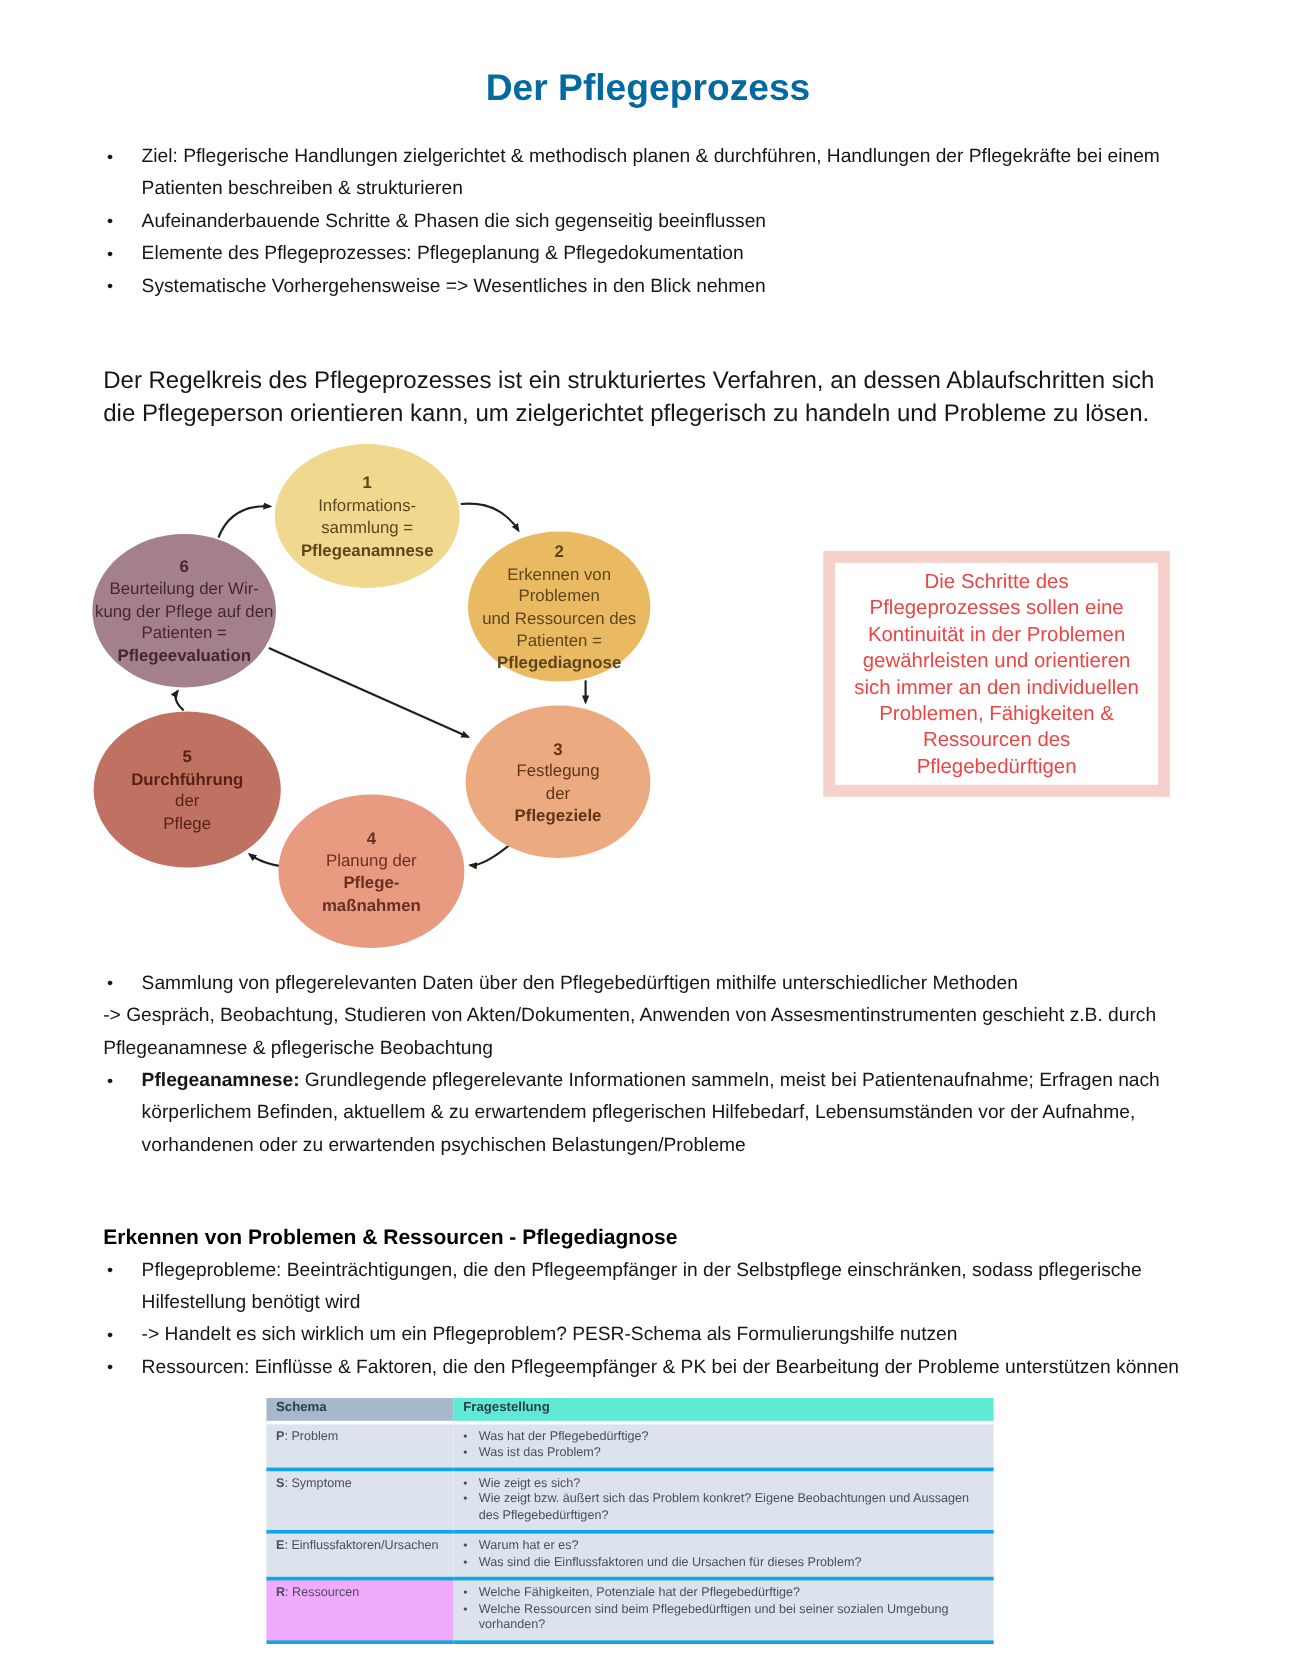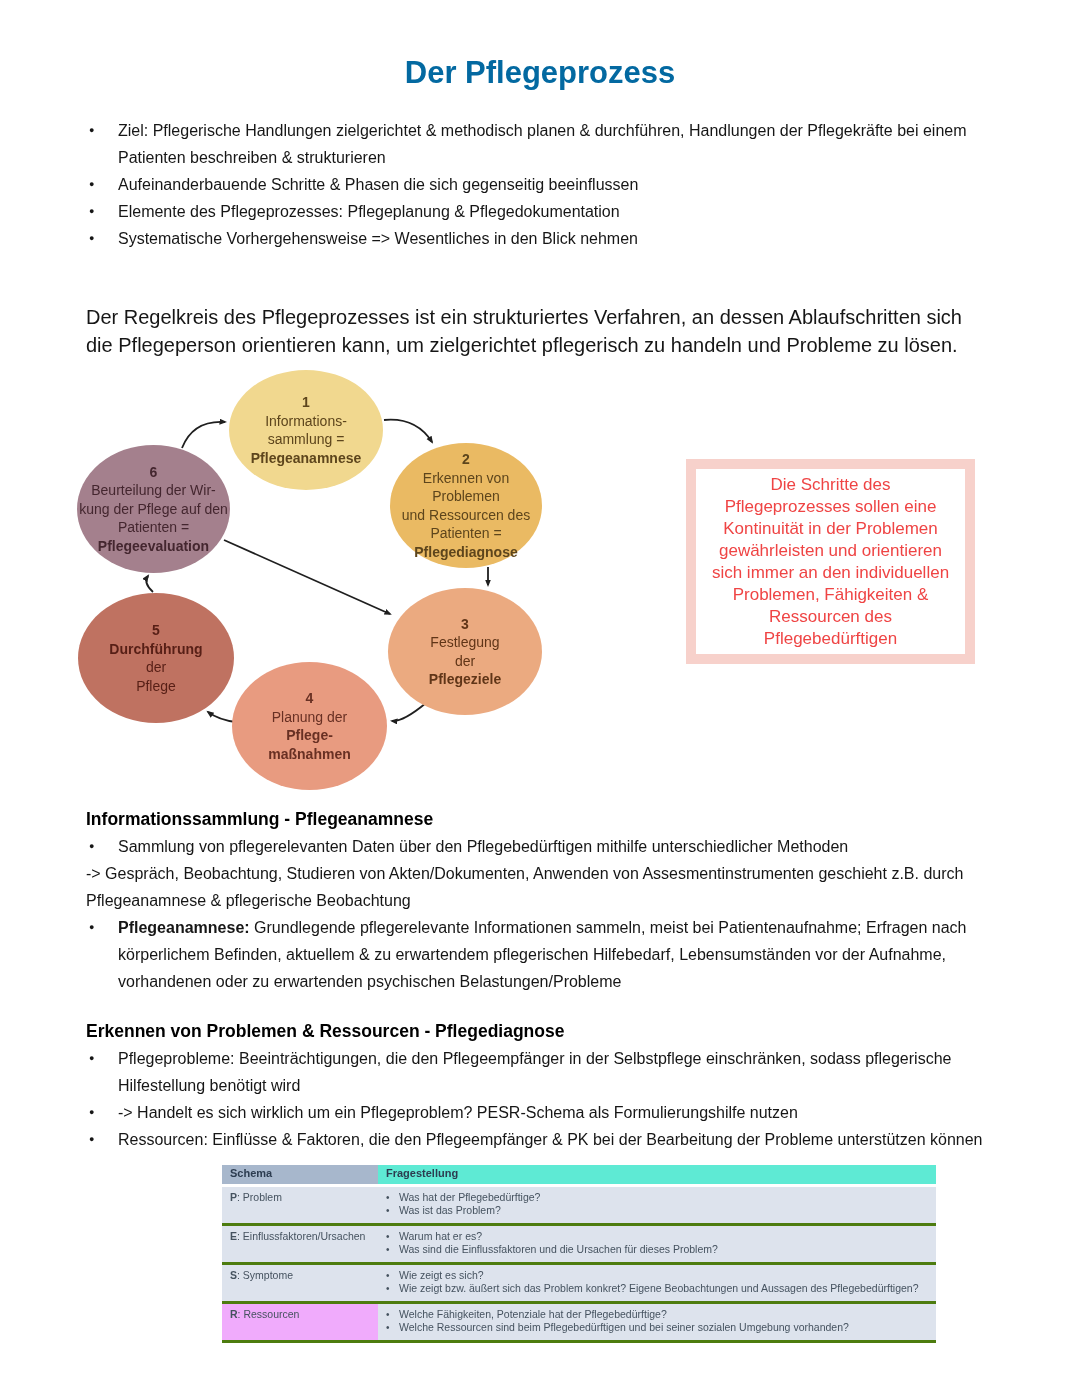--- a/index.html
+++ b/index.html
@@ -34,28 +34,28 @@
   .note{
     position:absolute;left:686px;top:459px;width:289px;height:205px;box-sizing:border-box;
     background:#fff;display:flex;align-items:center;justify-content:center;
   }
   .note-inner{font-size:17px;line-height:22px;text-align:center;color:#ef4444;width:100%;}
   .section{position:absolute;left:86px;width:914px;font-size:16px;line-height:27px;}
   .sec-h2{font-size:17.5px;font-weight:bold;line-height:27px;color:#000;}
   #sec-info{top:806px;}
   #sec-erkennen{top:1018px;}
   table.pesr{
-    position:absolute;left:222px;top:1165px;width:714px;border-collapse:collapse;
+    position:absolute;left:222px;top:1165px;width:606px;border-collapse:collapse;
     font-size:10.5px;line-height:13.5px;color:#45525f;
   }
   table.pesr th{
     font-size:11px;font-weight:bold;text-align:left;color:#2c3c50;
     padding:2px 8px 3px;border-bottom:3px solid #fff;
   }
-  table.pesr td{padding:4px 8px 5px;vertical-align:top;border-bottom:3px solid #4d7c0f;}
+  table.pesr td{padding:4px 8px 5px;vertical-align:top;border-bottom:3px solid #0ea5e9;}
   table.pesr td.c1{width:140px;}
   .q{display:flex;align-items:flex-start;}
   .q-marker{flex:0 0 13px;font-size:10px;line-height:13.5px;}
   .q-text{flex:1;}
 </style>
 </head>
 <body>
 
 <div class="page">
 
@@ -148,21 +148,20 @@
         <div>Kontinuität in der Problemen</div>
         <div>gewährleisten und orientieren</div>
         <div>sich immer an den individuellen</div>
         <div>Problemen, Fähigkeiten &amp;</div>
         <div>Ressourcen des</div>
         <div>Pflegebedürftigen</div>
       </div>
   </div>
 
   <div class="section" id="sec-info">
-    <div class="sec-h2">Informationssammlung - Pflegeanamnese</div>
     <div id="info-items">
         <div class="li">
           <span class="marker">●</span>
           <span class="li-text"><span>Sammlung von pflegerelevanten Daten über den Pflegebedürftigen mithilfe unterschiedlicher Methoden</span></span>
         </div>
         <div class="plain"><span><span>-&gt; Gespräch, Beobachtung, Studieren von Akten/Dokumenten, Anwenden von Assesmentinstrumenten geschieht z.B. durch Pflegeanamnese &amp; pflegerische Beobachtung</span></span></div>
         <div class="li">
           <span class="marker">●</span>
           <span class="li-text"><span class="b">Pflegeanamnese:</span><span> Grundlegende pflegerelevante Informationen sammeln, meist bei Patientenaufnahme; Erfragen nach körperlichem Befinden, aktuellem &amp; zu erwartendem pflegerischen Hilfebedarf, Lebensumständen vor der Aufnahme, vorhandenen oder zu erwartenden psychischen Belastungen/Probleme</span></span>
         </div>
@@ -202,42 +201,42 @@
               <span class="q-marker">•</span>
               <span class="q-text">Was hat der Pflegebedürftige?</span>
             </div>
             <div class="q">
               <span class="q-marker">•</span>
               <span class="q-text">Was ist das Problem?</span>
             </div>
           </td>
         </tr>
         <tr>
+          <td class="c1" style="background: rgb(221, 227, 237);"><span class="b">S</span><span>: Symptome</span></td>
+          <td style="background: rgb(221, 227, 237);">
+            <div class="q">
+              <span class="q-marker">•</span>
+              <span class="q-text">Wie zeigt es sich?</span>
+            </div>
+            <div class="q">
+              <span class="q-marker">•</span>
+              <span class="q-text">Wie zeigt bzw. äußert sich das Problem konkret? Eigene Beobachtungen und Aussagen des Pflegebedürftigen?</span>
+            </div>
+          </td>
+        </tr>
+        <tr>
           <td class="c1" style="background: rgb(221, 227, 237);"><span class="b">E</span><span>: Einflussfaktoren/Ursachen</span></td>
           <td style="background: rgb(221, 227, 237);">
             <div class="q">
               <span class="q-marker">•</span>
               <span class="q-text">Warum hat er es?</span>
             </div>
             <div class="q">
               <span class="q-marker">•</span>
               <span class="q-text">Was sind die Einflussfaktoren und die Ursachen für dieses Problem?</span>
-            </div>
-          </td>
-        </tr>
-        <tr>
-          <td class="c1" style="background: rgb(221, 227, 237);"><span class="b">S</span><span>: Symptome</span></td>
-          <td style="background: rgb(221, 227, 237);">
-            <div class="q">
-              <span class="q-marker">•</span>
-              <span class="q-text">Wie zeigt es sich?</span>
-            </div>
-            <div class="q">
-              <span class="q-marker">•</span>
-              <span class="q-text">Wie zeigt bzw. äußert sich das Problem konkret? Eigene Beobachtungen und Aussagen des Pflegebedürftigen?</span>
             </div>
           </td>
         </tr>
         <tr>
           <td class="c1" style="background: #f0abfc;"><span class="b">R</span><span>: Ressourcen</span></td>
           <td style="background: rgb(221, 227, 237);">
             <div class="q">
               <span class="q-marker">•</span>
               <span class="q-text">Welche Fähigkeiten, Potenziale hat der Pflegebedürftige?</span>
             </div>

